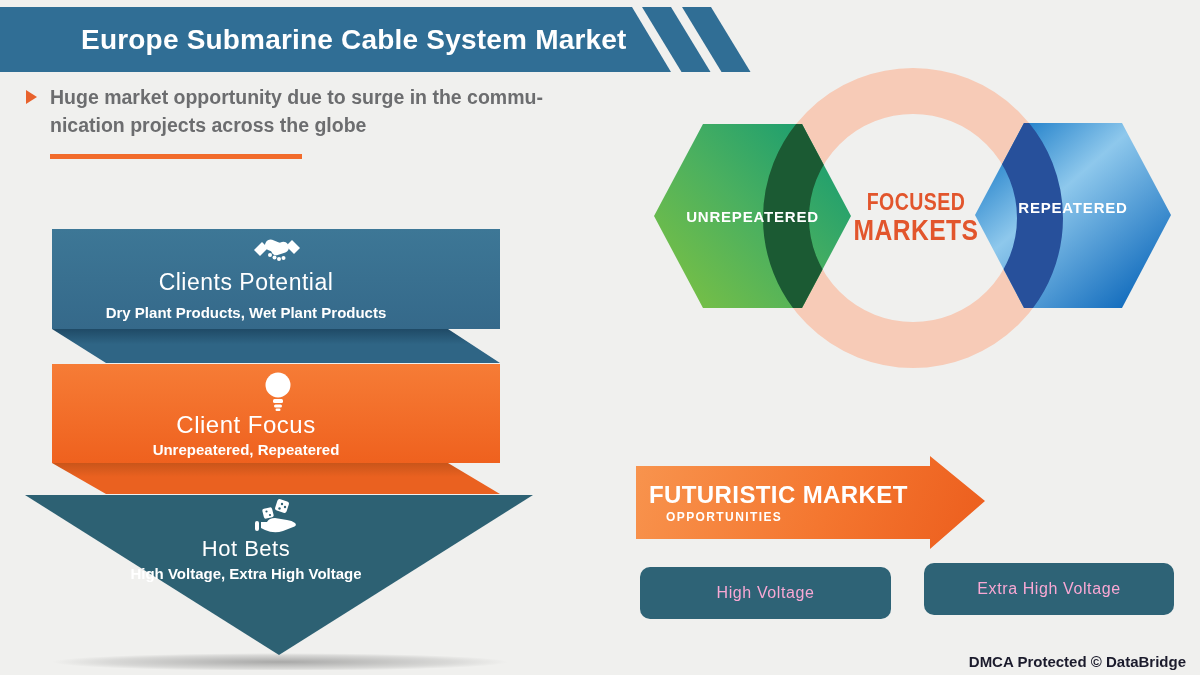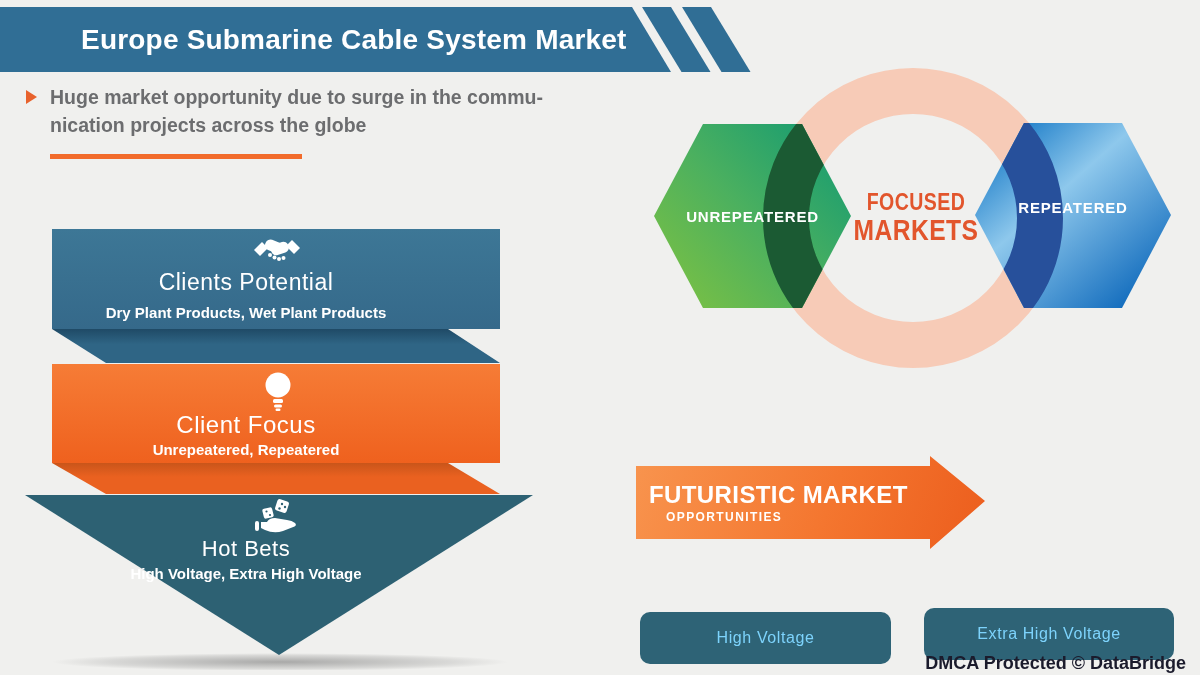--- a/index.html
+++ b/index.html
@@ -60,33 +60,33 @@
     background:linear-gradient(110deg,#f8944e 0%,#f4762f 55%,#ec5d1d 100%);
     clip-path:polygon(0 11px,294px 11px,294px 1px,349px 46px,294px 94px,294px 84px,0 84px);
   }
   .fut-l1{ left:13px; top:26px; color:#fff; font-size:24px; font-weight:700;
     letter-spacing:.4px; white-space:nowrap; }
   .fut-l2{ left:30px; top:55px; color:#fff; font-size:12px; font-weight:700;
     letter-spacing:1.4px; }
 
   
   .volt-btn{
-    background:#2e6376; border-radius:10px; color:#7dd3fc;
+    background:#2e6376; border-radius:10px; color:#f9a8d4;
     display:flex; align-items:center; justify-content:center;
-    font-size:16px; letter-spacing:.6px;margin-top:45px;
+    font-size:16px; letter-spacing:.6px;
   }
   .volt-btn::before{
     content:""; position:absolute; left:-5px; top:5px;
     width:100%; height:100%; border:1.5px solid #db7350; border-radius:12px;
     box-shadow:2px 5px 7px rgba(0,0,0,.28); z-index:-1;
   }
   .btn1{ left:640px; top:567px; width:251px; height:52px; }
   .btn2{ left:924px; top:563px; width:250px; height:52px; }
 
-  .footer{ right:14px; top:653px; color:#1b1b2c; font-size:18px; font-weight:700; }
+  .footer{ right:14px; top:653px; color:#1b1b2c; font-size:15px; font-weight:700; }
 </style>
 </head>
 <body>
 
 <div id="stage">
 
   <div class="abs banner">
     <div class="banner-title">Europe Submarine Cable System Market</div>
   </div>
   <div class="abs stripe s1"></div>

